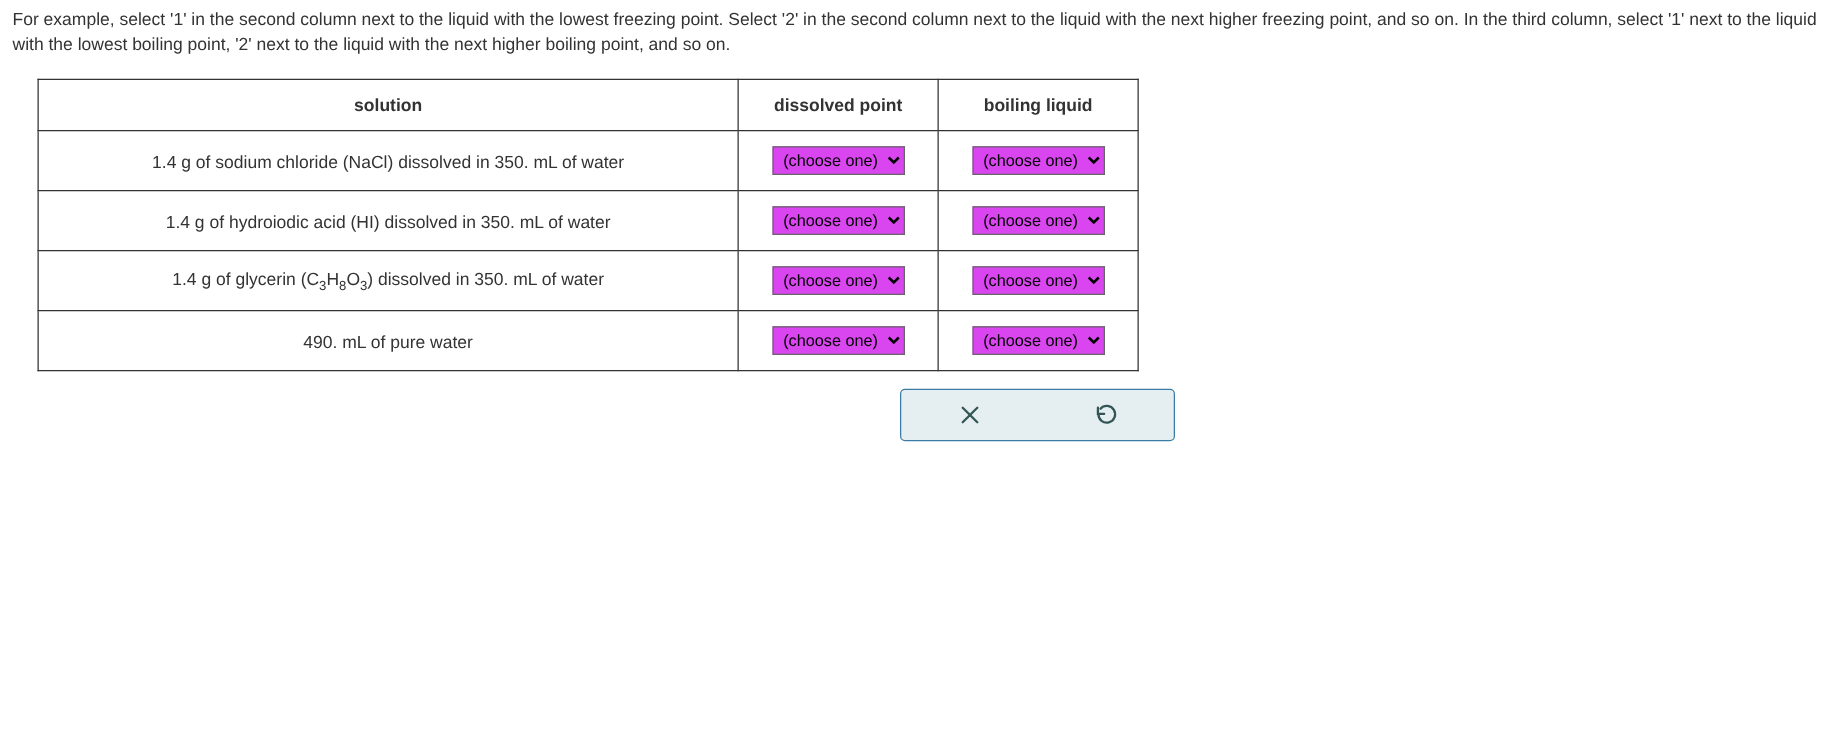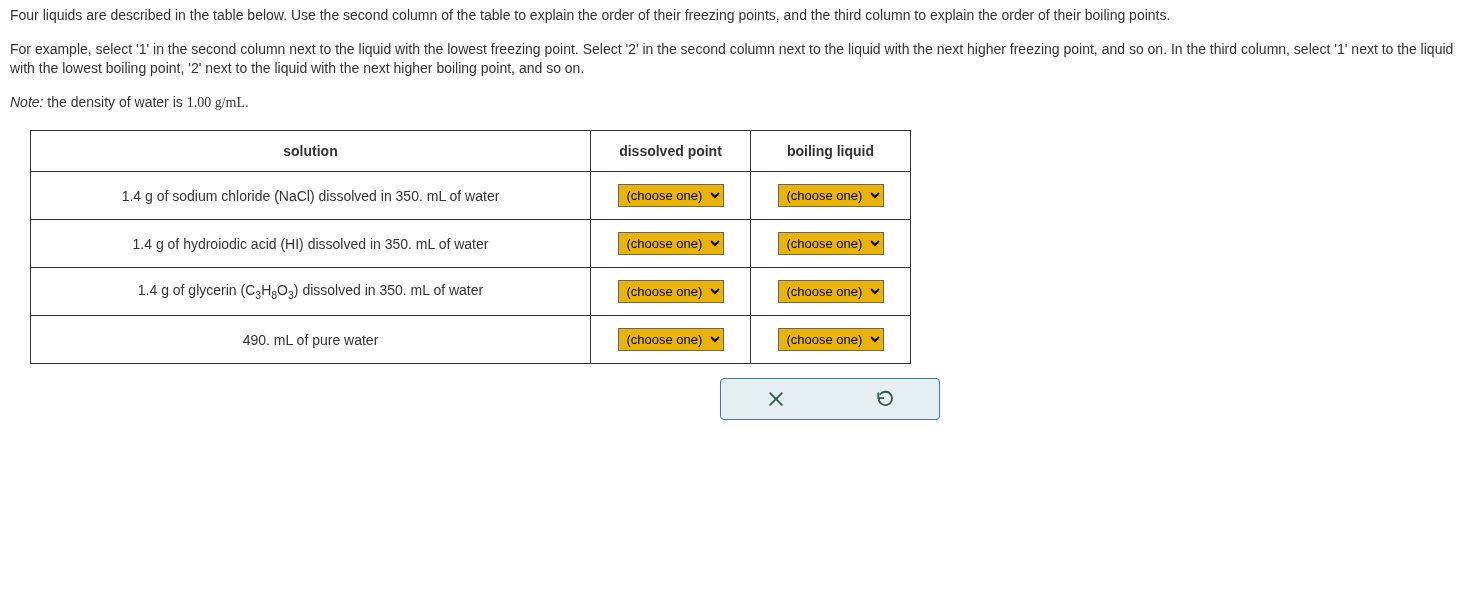--- a/index.html
+++ b/index.html
@@ -30,21 +30,21 @@
   }
   table.qtable th { font-weight: bold; text-align: center; }
   table.qtable th.col-solution { width: 560px; }
   table.qtable th.col-fp, table.qtable th.col-bp { width: 160px; }
   table.qtable td.center { text-align: center; }
   select.choice {
     font-family: inherit;
     font-size: 13px;
     padding: 2px 4px;
     border: 1px solid #666;
-    background: #eab308;
+    background: #d946ef;
   }
   sub { font-size: 0.75em; }
   .formula { font-family: Verdana, Geneva, sans-serif; }
   .action-bar {
     width: 220px;
     margin: 14px 0 0 710px;
     border: 1px solid #3a7ca5;
     border-radius: 4px;
     background: #e5eef1;
     padding: 10px 0;
@@ -58,25 +58,21 @@
     display: inline-flex;
     align-items: center;
     justify-content: center;
   }
   .action-bar svg { width: 20px; height: 20px; stroke: #355; }
 </style>
 </head>
 <body>
 
 <div class="intro">
-  <p>Four liquids are described in the table below. Use the second column of the table to explain the order of their freezing points, and the third column to explain the order of their boiling points.</p>
   <p>For example, select '1' in the second column next to the liquid with the lowest freezing point. Select '2' in the second column next to the liquid with the next higher freezing point, and so on. In the third column, select '1' next to the liquid with the lowest boiling point, '2' next to the liquid with the next higher boiling point, and so on.</p>
-  <p>
-    <span class="note-label">Note:</span><span> the density of water is </span><span class="density-val">1.00 g/mL</span><span>.</span>
-  </p>
 </div>
 
 <table class="qtable">
   <thead>
     <tr>
       <th class="col-solution">solution</th>
       <th class="col-fp">dissolved point</th>
       <th class="col-bp">boiling liquid</th>
     </tr>
   </thead>

